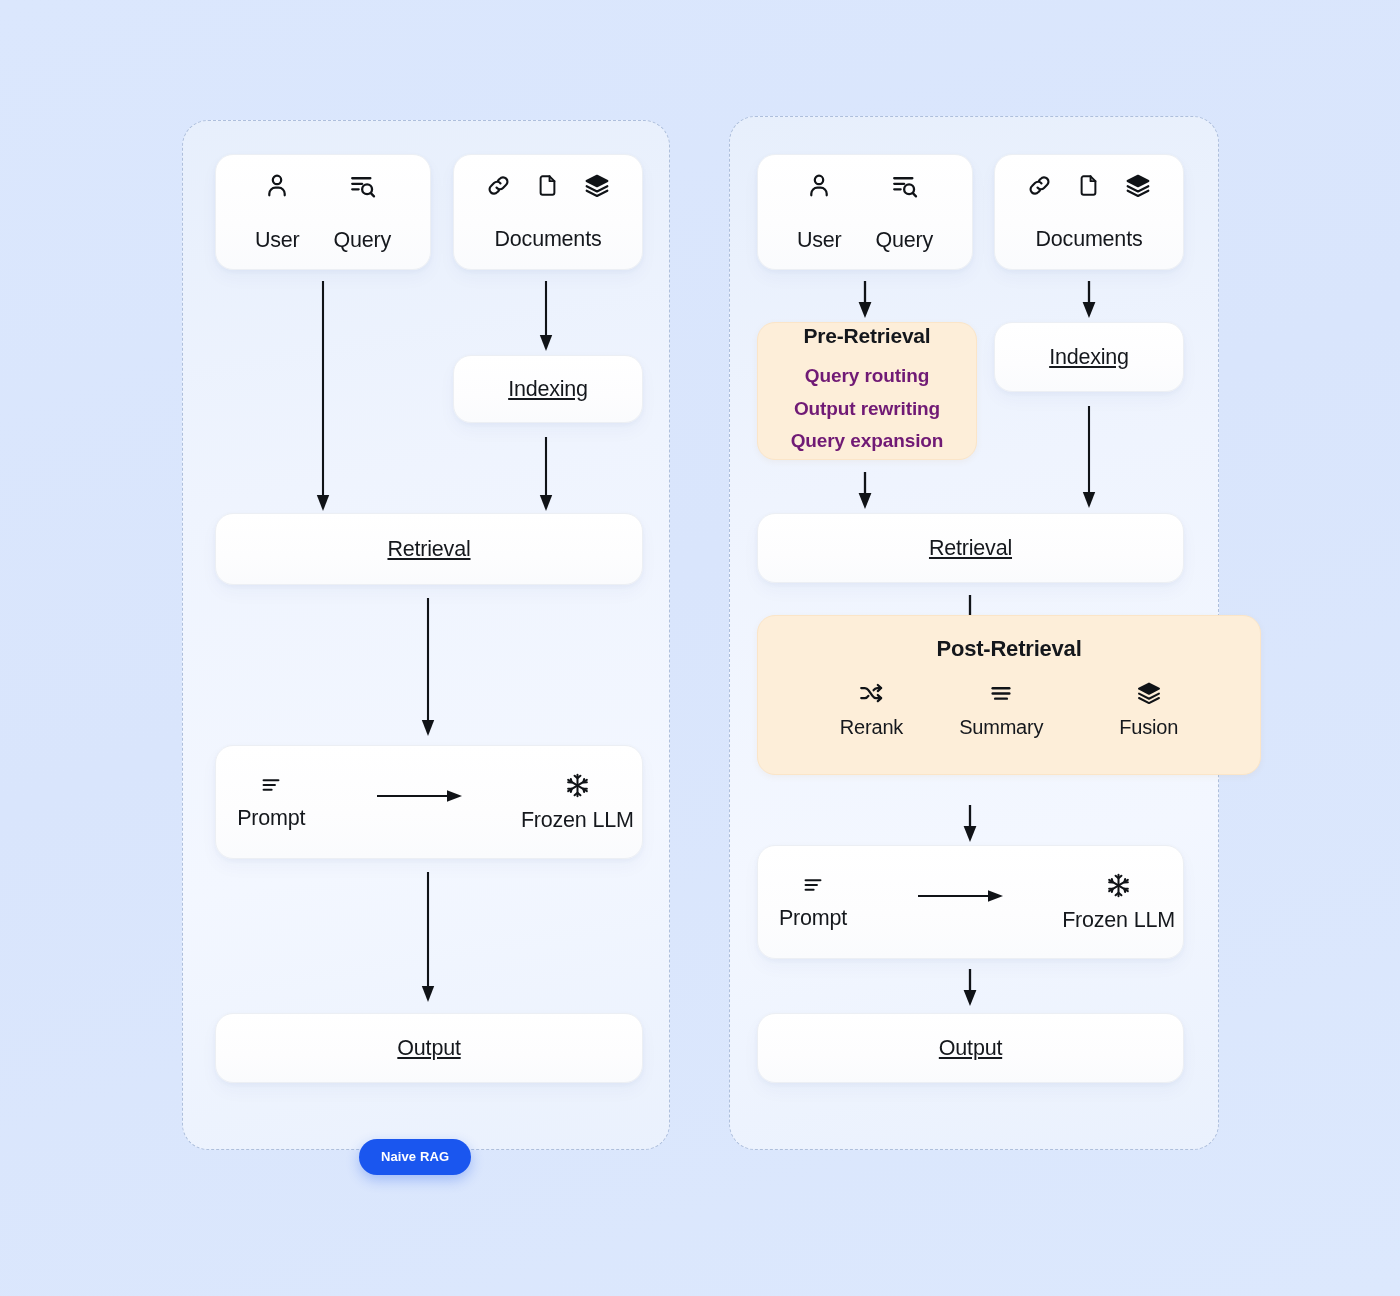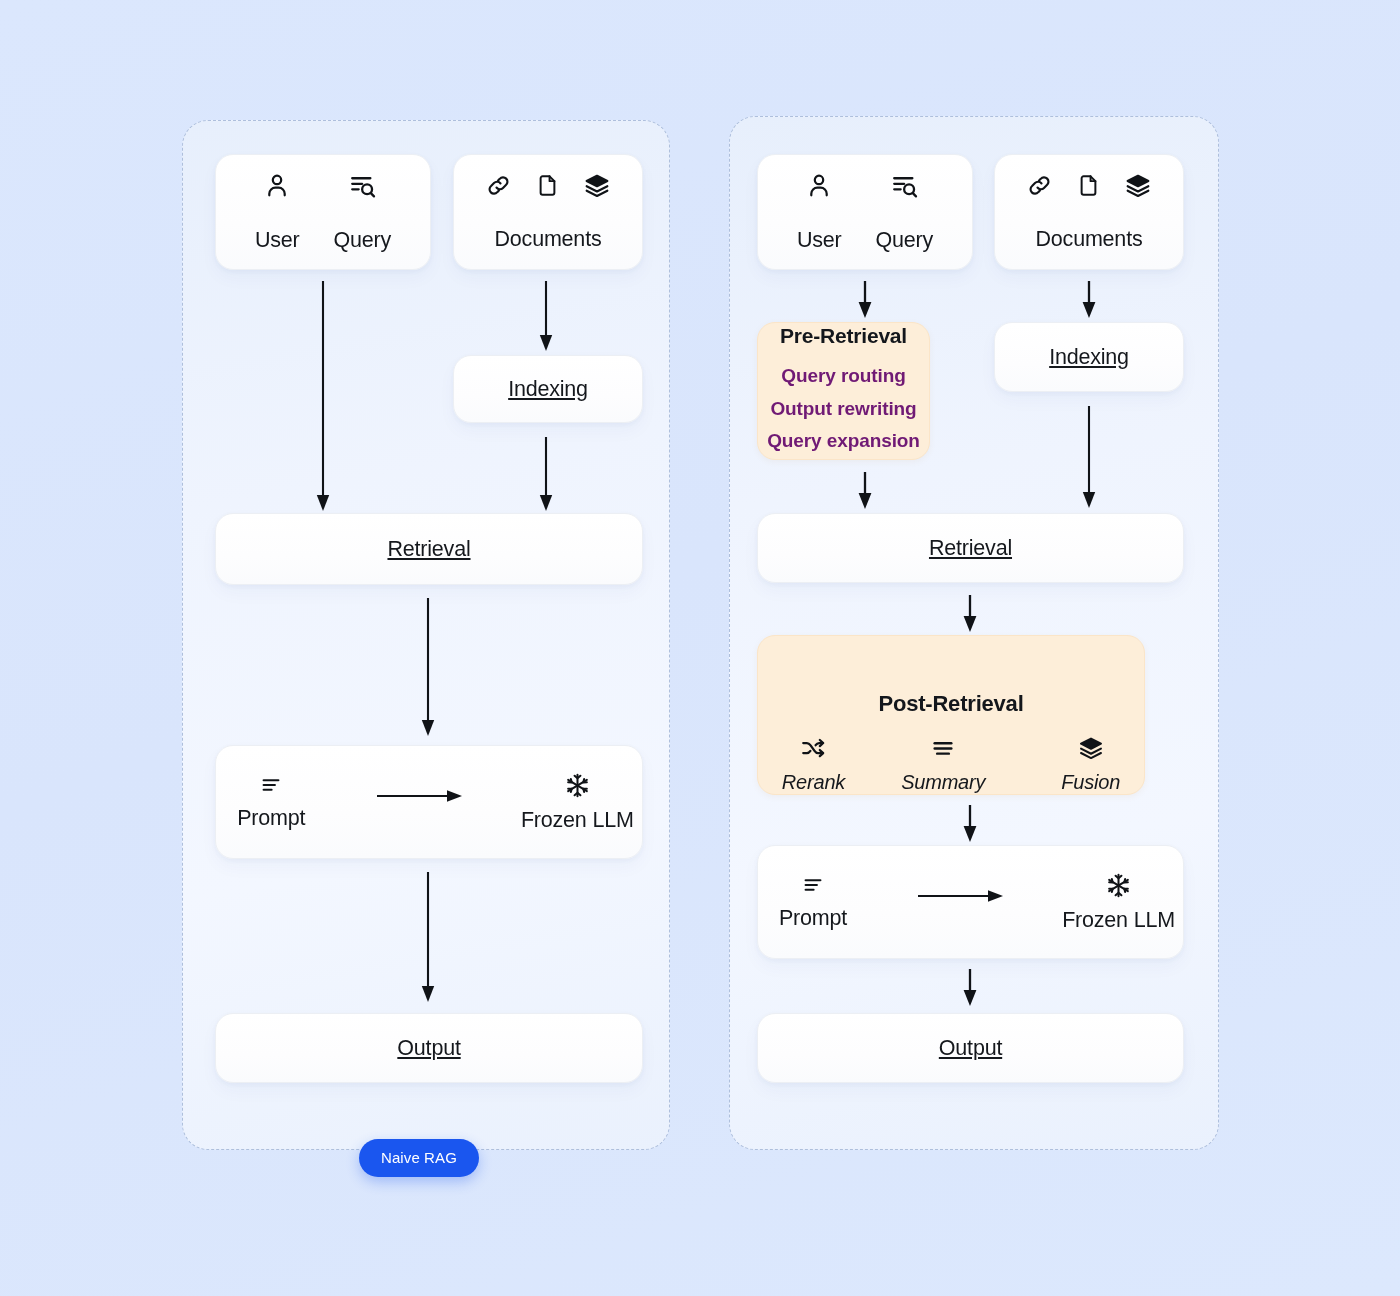--- a/index.html
+++ b/index.html
@@ -23,22 +23,22 @@
     background: linear-gradient(170deg, #e7effc 0%, #eff4fe 35%, #f3f7ff 70%, #eaf1fd 100%);
   }
   .panel-left  { left: 182px; top: 120px; width: 488px; height: 1030px; }
   .panel-right { left: 729px; top: 116px; width: 490px; height: 1034px; }
 
   
   .badge {
     position: absolute;
     background: #1a56ef;
     color: #ffffff;
-    font-weight: normal;
-    font-size: 15px;
+    font-weight: bold;
+    font-size: 13px;
     letter-spacing: .1px;
     padding: 10px 22px 11px 22px;
     border-radius: 999px;
     white-space: nowrap;
     box-shadow: 0 5px 13px rgba(26,86,239,.30);
   }
   .badge-left  { left: 359px; top: 1139px; }
   .badge-right { left: 880px; top: 1139px; }
 
   
@@ -83,21 +83,21 @@
   svg { display: block; }
 
   
   .pre-inner { display:flex; flex-direction:column; align-items:center; justify-content:center; width:100%; }
   .pre-title { font-size: 21px; font-weight: bold; color:#14171c; letter-spacing:-.2px; margin-bottom: 12px; }
   .pre-item { font-size: 19px; font-weight: bold; color:#701a75; line-height: 1.73; letter-spacing:-.1px; }
 
   
   .post-inner { display:flex; flex-direction:column; align-items:center; width:100%; padding-top: 20px; }
   .post-title { font-size: 22px; font-weight: bold; color:#14171c; letter-spacing:-.2px; margin-bottom: 18px; }
-  .post-items { display:flex; align-items:flex-start; justify-content:center; gap: 56px; font-style: italic; }
+  .post-items { display:flex; align-items:flex-start; justify-content:center; gap: 56px; }
 
   
   .pl-row { display:flex; align-items:center; justify-content:center; width:100%; gap: 16px; }
   .pl-arrow { margin: 0 34px; position: relative; top: -6px; }
 
   
   .arrow { position: absolute; }
 </style>
 </head>
 <body>
@@ -290,21 +290,21 @@
   <svg class="arrow" style="left:852px; top:281px;" width="26" height="38">
     <line x1="13" y1="0" x2="13" y2="24" stroke="#101317" stroke-width="2.3"></line>
     <polygon points="13,37 6.6,21 19.4,21" fill="#101317"></polygon>
   </svg>
 
   <svg class="arrow" style="left:1076px; top:281px;" width="26" height="38">
     <line x1="13" y1="0" x2="13" y2="24" stroke="#101317" stroke-width="2.3"></line>
     <polygon points="13,37 6.6,21 19.4,21" fill="#101317"></polygon>
   </svg>
 
-  <div class="card peach" style="left:757px; top:322px; width:173px; height:138px;">
+  <div class="card peach" style="left:757px; top:322px; width:220px; height:138px;">
     <div class="pre-inner">
       <span class="pre-title">Pre-Retrieval</span>
       <span class="pre-item">Query routing</span>
       <span class="pre-item">Output rewriting</span>
       <span class="pre-item">Query expansion</span>
     </div>
   </div>
 
   <div class="card" style="left:994px; top:322px; width:190px; height:70px;">
     <span class="card-label">Indexing</span>
@@ -322,21 +322,21 @@
 
   <div class="card" style="left:757px; top:513px; width:427px; height:70px;">
     <span class="card-label">Retrieval</span>
   </div>
 
   <svg class="arrow" style="left:957px; top:595px;" width="26" height="38">
     <line x1="13" y1="0" x2="13" y2="24" stroke="#101317" stroke-width="2.3"></line>
     <polygon points="13,37 6.6,21 19.4,21" fill="#101317"></polygon>
   </svg>
 
-  <div class="card peach" style="left:757px; top:635px; width:388px; height:160px; align-items:flex-end;">
+  <div class="card peach" style="left:757px; top:615px; width:504px; height:160px; align-items:flex-start;">
     <div class="post-inner">
       <span class="post-title">Post-Retrieval</span>
       <div class="post-items">
         <div class="iconcol" style="gap:10px;">
           <span>
             <svg width="28" height="26" viewBox="0 0 24 24" fill="none" stroke="#101317" stroke-width="2.1" stroke-linecap="round" stroke-linejoin="round">
               <path d="M3 7.4h3.4c1.4 0 2.4.8 3.2 2l3.8 5.3c.8 1.2 1.8 2 3.2 2H21"></path>
               <path d="M3 16.7h3.4c1.4 0 2.4-.8 3.2-2"></path>
               <path d="M14.4 9.4c.8-1.2 1.8-2 3.2-2H21"></path>
               <polyline points="18.3,4.6 21.4,7.4 18.3,10.2"></polyline>

